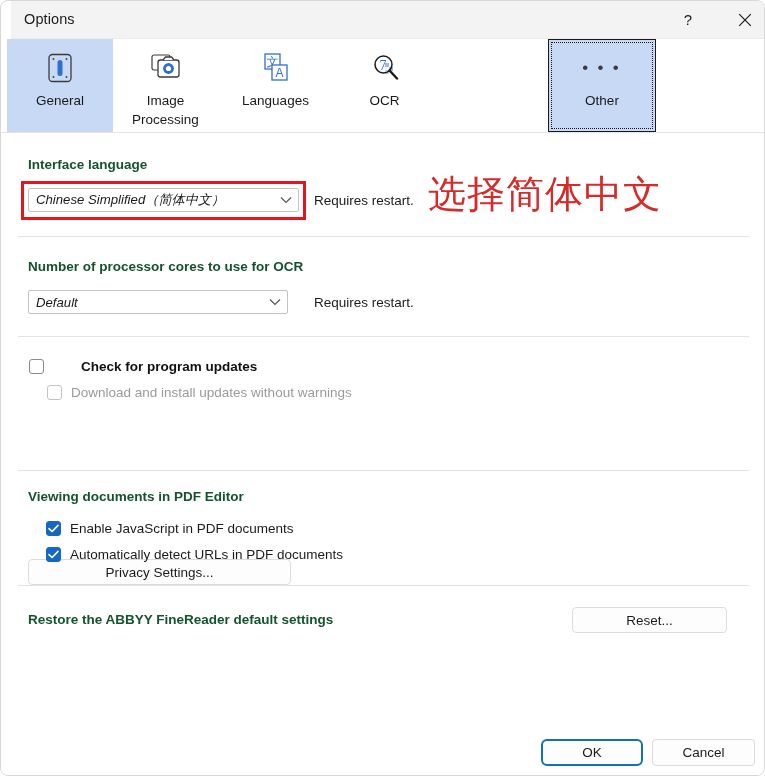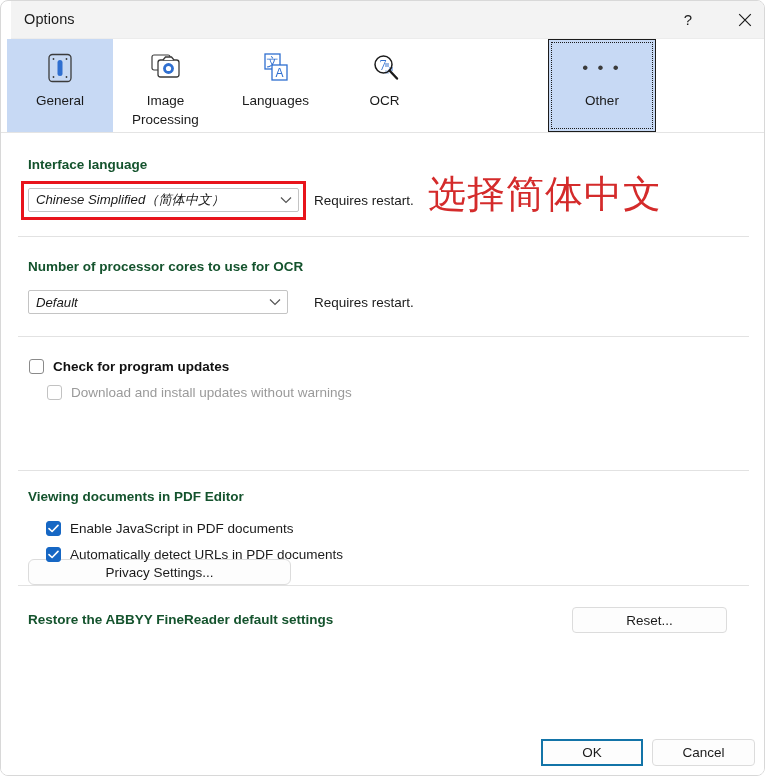--- a/index.html
+++ b/index.html
@@ -233,26 +233,26 @@
     box-sizing: border-box;
     background: #fdfdfd;
     border: 1px solid #dcdcdc;
     border-radius: 4px;
     font-size: 13.5px;
     color: #1b1b1b;
     display: flex;
     align-items: center;
     justify-content: center;
   }
-  #btn-privacy { left: 27px; top: 426px; width: 263px; height: 26px; border-radius: 6px; }
+  #btn-privacy { left: 27px; top: 426px; width: 263px; height: 26px; }
   #btn-reset   { left: 571px; top: 606px; width: 155px; height: 26px; }
   #btn-ok {
     left: 540px; top: 738px; width: 102px; height: 27px;
     border: 2px solid #1374a8;
-    border-radius: 0;
+    border-radius: 6px;
     background: #fdfdfd;
   }
   #btn-cancel { left: 651px; top: 738px; width: 103px; height: 27px; }
 </style>
 </head>
 <body>
 
 <div id="window">
 
   <div id="titlebar">
@@ -360,21 +360,21 @@
         <svg width="12" height="8" viewBox="0 0 12 8">
           <path d="M1 1.5 L6 6.5 L11 1.5" fill="none" stroke="#555" stroke-width="1.2"></path>
         </svg>
       </div>
     </div>
 
     <div class="hint" style="left:313px; top:162px;">Requires restart.</div>
 
     <div class="hr" style="top:203px;"></div>
 
-    <div class="cbrow" style="left:28px; top:226px;">
+    <div class="cbrow" style="left:28px; top:226px;gap:28px;">
       <div class="cbox"></div>
       <div class="cb-label bold">Check for program updates</div>
     </div>
 
     <div class="cbrow" style="left:46px; top:252px;">
       <div class="cbox disabled"></div>
       <div class="cb-label muted">Download and install updates without warnings</div>
     </div>
 
     <div class="btn" id="btn-privacy">

